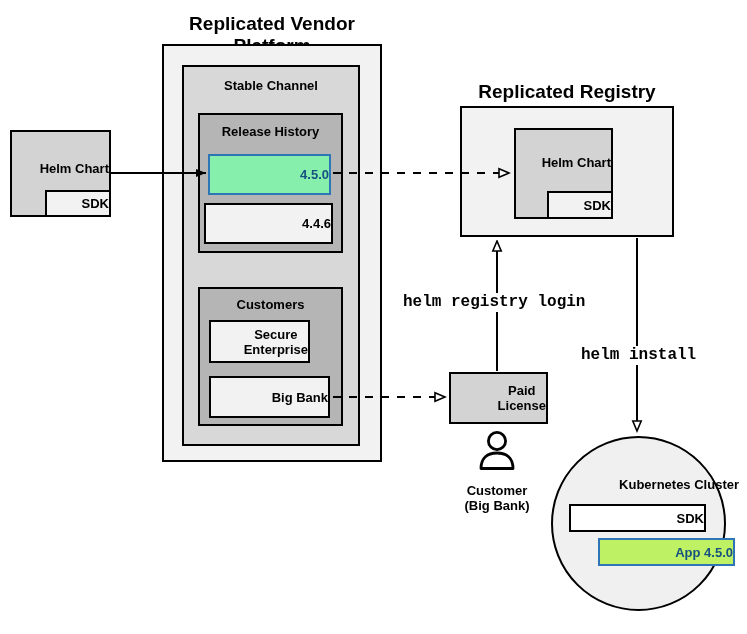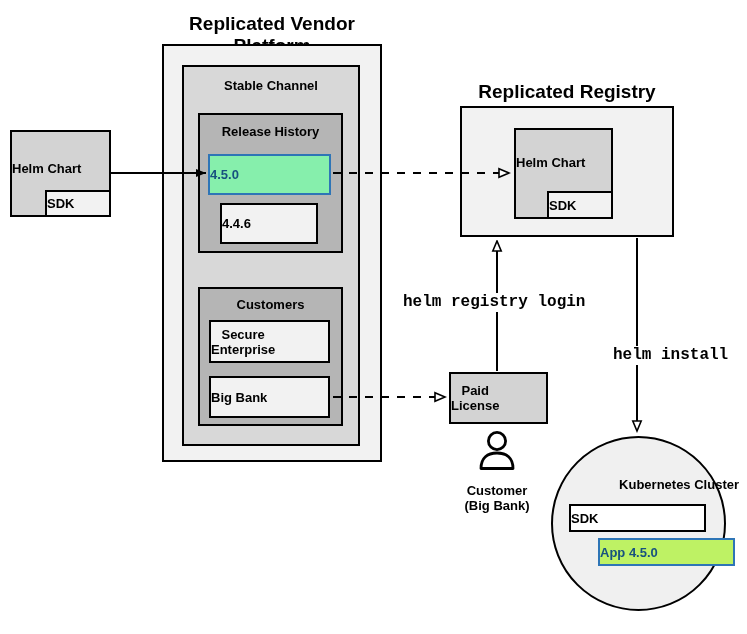--- a/index.html
+++ b/index.html
@@ -6,21 +6,21 @@
   .canvas{
     position:relative;width:747px;height:634px;background:#ffffff;
     font-family:"Liberation Sans",sans-serif;color:#000;overflow:hidden;
   }
   .box{position:absolute;box-sizing:border-box;border:2px solid #000;}
   .fill-light{background:#f2f2f2;}
   .fill-mid{background:#d8d8d8;}
   .fill-dark{background:#b5b5b5;}
   .fill-gray{background:#d3d3d3;}
   .fill-white{background:#ffffff;}
-  .center-flex{display:flex;align-items:center;justify-content:flex-start;text-align:center;}
+  .center-flex{display:flex;align-items:center;justify-content:flex-end;text-align:center;}
   .bold13{font-weight:bold;font-size:13px;line-height:15px;}
   .box-label{position:absolute;left:0;right:0;text-align:center;font-weight:bold;font-size:13px;}
   .title{position:absolute;text-align:center;font-weight:bold;font-size:19px;}
   .pre{white-space:pre-line;}
   .cmd{
     position:absolute;background:#ffffff;padding:1px 3px;
     font-family:"Liberation Mono","DejaVu Sans Mono",monospace;
     font-weight:bold;font-size:16px;line-height:17px;white-space:nowrap;
   }
   .overlay{position:absolute;left:0;top:0;width:747px;height:634px;pointer-events:none;}
@@ -42,29 +42,29 @@
   </div>
 
   <div class="box fill-dark" style="left:198px;top:113px;width:145px;height:140px;">
     <div class="box-label" style="top:9px;">Release History</div>
   </div>
 
   <div class="box center-flex bold13 highlight" style="left: 208px; top: 154px; width: 123px; height: 41px; background: #86efac; border-color: rgb(46, 117, 182); color: rgb(23, 81, 127);">
     <span>4.5.0</span>
   </div>
 
-  <div class="box center-flex bold13 fill-light" style="left:220px;top:203px;width:98px;height:41px;">
+  <div class="box center-flex bold13 fill-light" style="left:204px;top:203px;width:129px;height:41px;">
     <span>4.4.6</span>
   </div>
 
   <div class="box fill-dark" style="left:198px;top:287px;width:145px;height:139px;">
     <div class="box-label" style="top:8px;">Customers</div>
   </div>
 
-  <div class="box center-flex bold13 fill-light pre" style="left:209px;top:320px;width:121px;height:43px;">
+  <div class="box center-flex bold13 fill-light pre" style="left:209px;top:320px;width:101px;height:43px;">
     <span>Secure
 Enterprise</span>
   </div>
 
   <div class="box center-flex bold13 fill-light" style="left:209px;top:376px;width:121px;height:42px;">
     <span>Big Bank</span>
   </div>
 
   <div class="box center-flex bold13 fill-gray" style="left:10px;top:130px;width:101px;height:87px;padding-bottom:10px;">
     <span>Helm Chart</span>
@@ -112,15 +112,15 @@
       </marker>
     </defs>
     <line x1="111" y1="173" x2="206" y2="173" stroke="#000" stroke-width="2" marker-end="url(#m-solid)"></line>
     <line x1="333" y1="173" x2="509" y2="173" stroke="#000" stroke-width="2" stroke-dasharray="8,8" marker-end="url(#m-open)"></line>
     <line x1="333" y1="397" x2="445" y2="397" stroke="#000" stroke-width="2" stroke-dasharray="8,8" marker-end="url(#m-open)"></line>
     <line x1="497" y1="371" x2="497" y2="241" stroke="#000" stroke-width="2" marker-end="url(#m-open)"></line>
     <line x1="637" y1="238" x2="637" y2="431" stroke="#000" stroke-width="2" marker-end="url(#m-open)"></line>
   </svg>
 
   <div class="cmd" style="left:400px;top:293px;">helm registry login</div>
-  <div class="cmd" style="left:578px;top:346px;margin-left:32px;">helm install</div>
+  <div class="cmd" style="left:578px;top:346px;">helm install</div>
 
 </div>
 
 </body></html>

